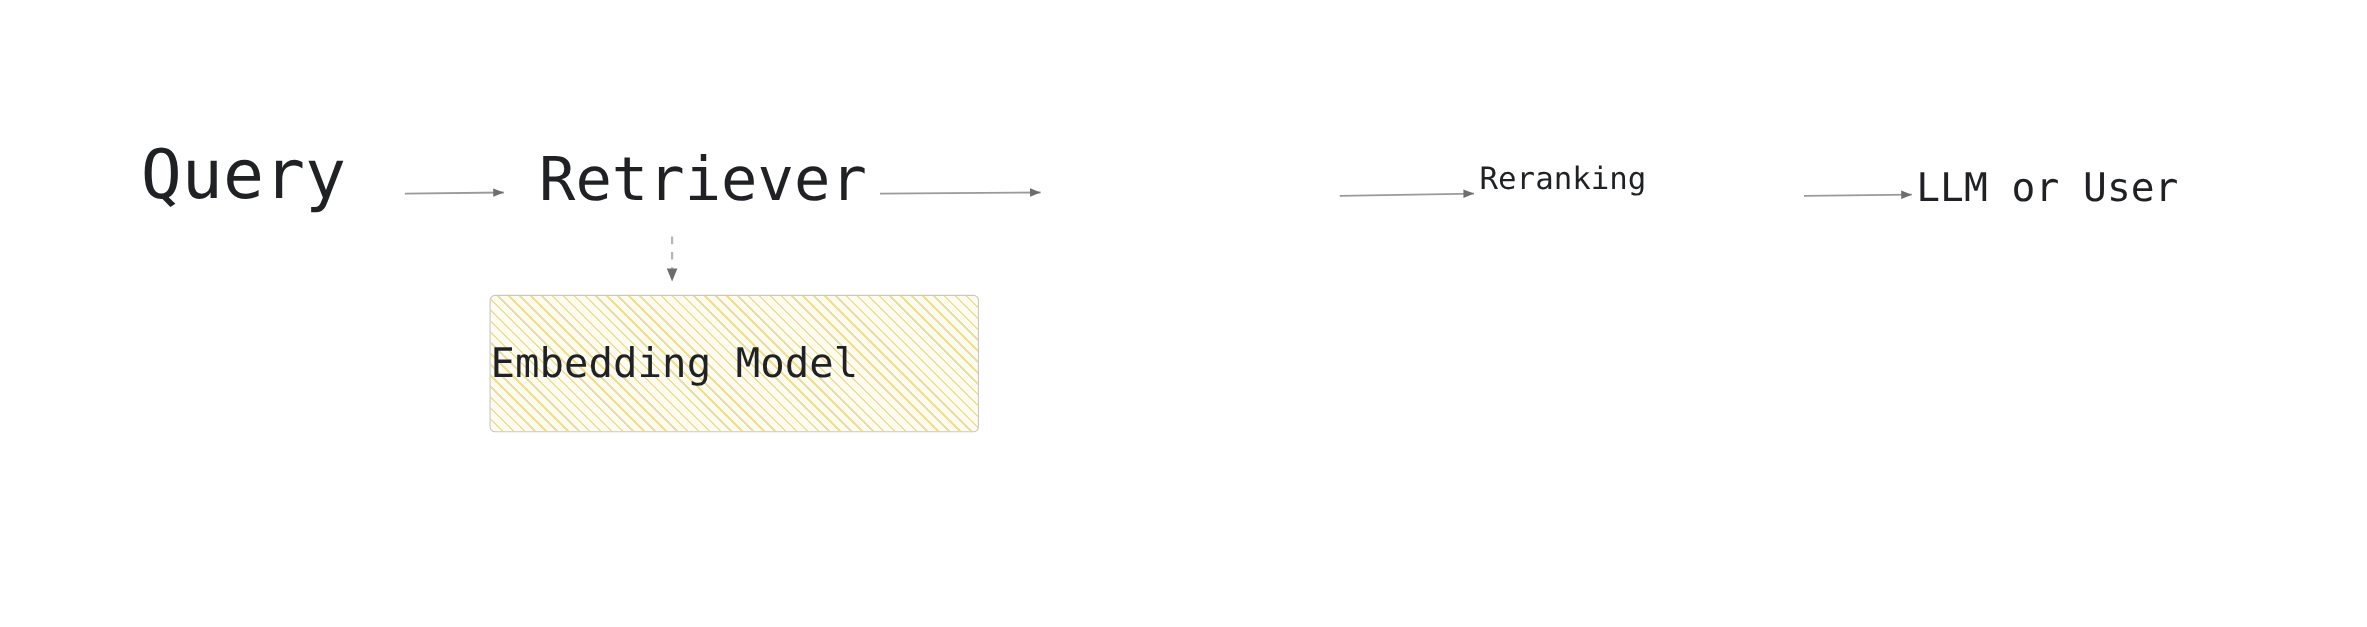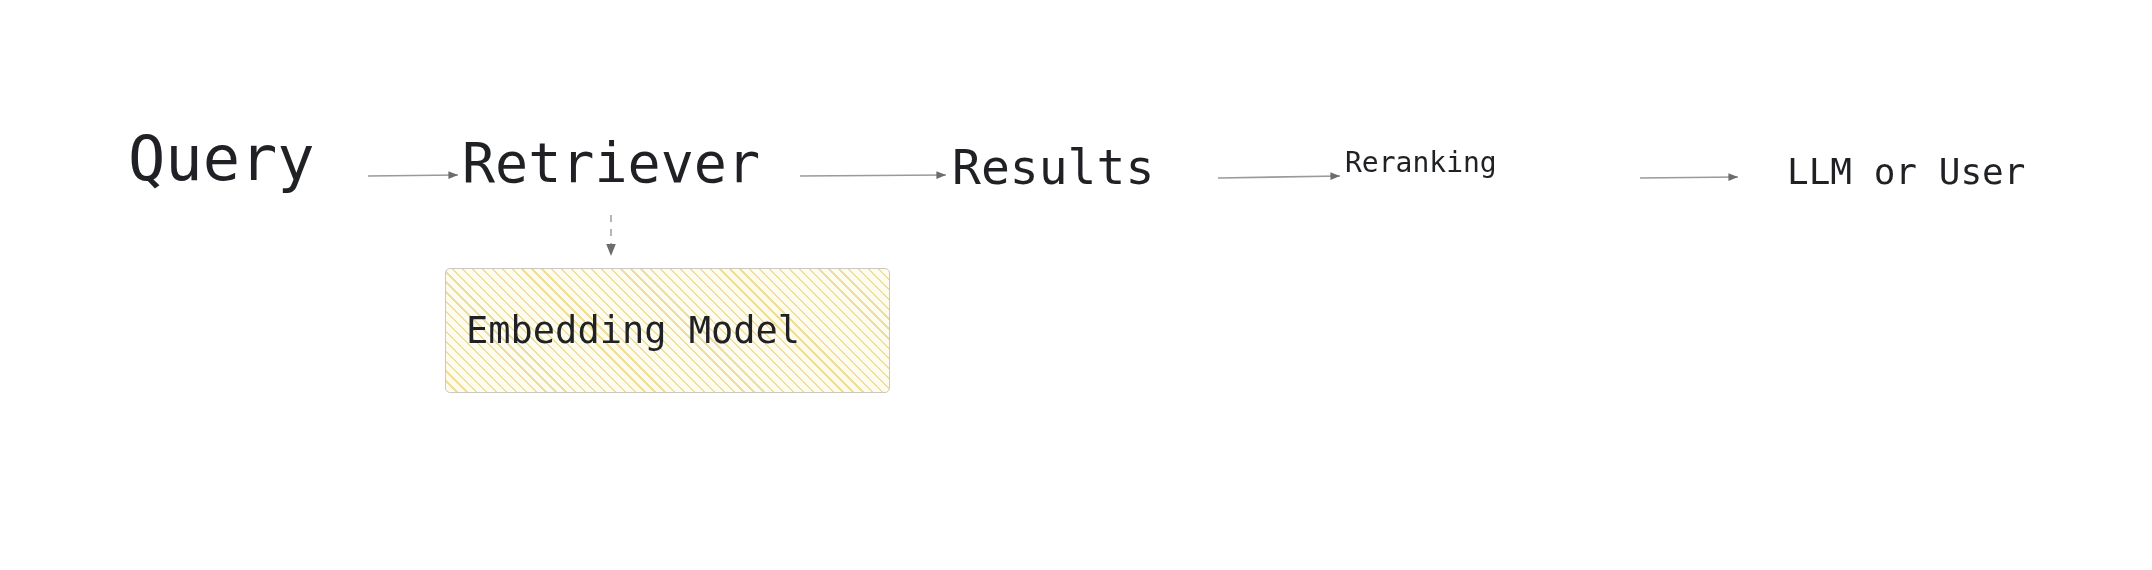--- a/index.html
+++ b/index.html
@@ -27,24 +27,24 @@
     position: absolute;
     white-space: nowrap;
     color: #1f2124;
     font-family: "DejaVu Sans Mono", monospace;
     font-weight: 400;
     line-height: 1;
     letter-spacing: 0px;
   }
 
   #node-query      { left: 128px;  top: 128px; font-size: 62px; }
-  #node-retriever  { left: 462px;  top: 136px; font-size: 55px; }
+  #node-retriever  { left: 490px;  top: 136px; font-size: 55px; }
   #node-results    { left: 952px;  top: 143px; font-size: 48px; }
   #node-reranking  { left: 1345px; top: 149px; font-size: 28px; }
-  #node-llmoruser  { left: 1742px; top: 154px; font-size: 36px; margin-left: 45px; }
+  #node-llmoruser  { left: 1742px; top: 154px; font-size: 36px; }
 
   
   #connectors {
     position: absolute;
     left: 0;
     top: 0;
     width: 2152px;
     height: 570px;
     pointer-events: none;
   }
@@ -68,21 +68,20 @@
         rgba(255, 255, 255, 0) 7px
       );
     display: flex;
     align-items: center;
     justify-content: flex-start;
     overflow: hidden;
   }
 
   #embedding-box-label {
     position: relative;
-    margin-left: 20px;
     font-family: "DejaVu Sans Mono", monospace;
     font-size: 37px;
     color: #1f2124;
     line-height: 1;
     white-space: nowrap;
   }
 
   
   #vector-index-label {
     position: absolute;
@@ -115,21 +114,20 @@
 
     <line x1="1640" y1="178" x2="1738" y2="177" stroke="#9a9a9a" stroke-width="1.6" marker-end="url(#arrowhead)"></line>
 
     <line x1="611" y1="215" x2="611" y2="256" stroke="#b5b5b5" stroke-width="2" stroke-dasharray="7,7" marker-end="url(#arrowhead)"></line>
   </svg>
 
   <div class="node-label" id="node-query">Query</div>
 
   <div class="node-label" id="node-retriever">Retriever</div>
 
-  <div class="node-label" id="node-results">Results</div>
 
   <div class="node-label" id="node-reranking">Reranking</div>
 
   <div class="node-label" id="node-llmoruser">LLM or User</div>
 
   <div id="embedding-box">
     <span id="embedding-box-label">Embedding Model</span>
   </div>
 
 

